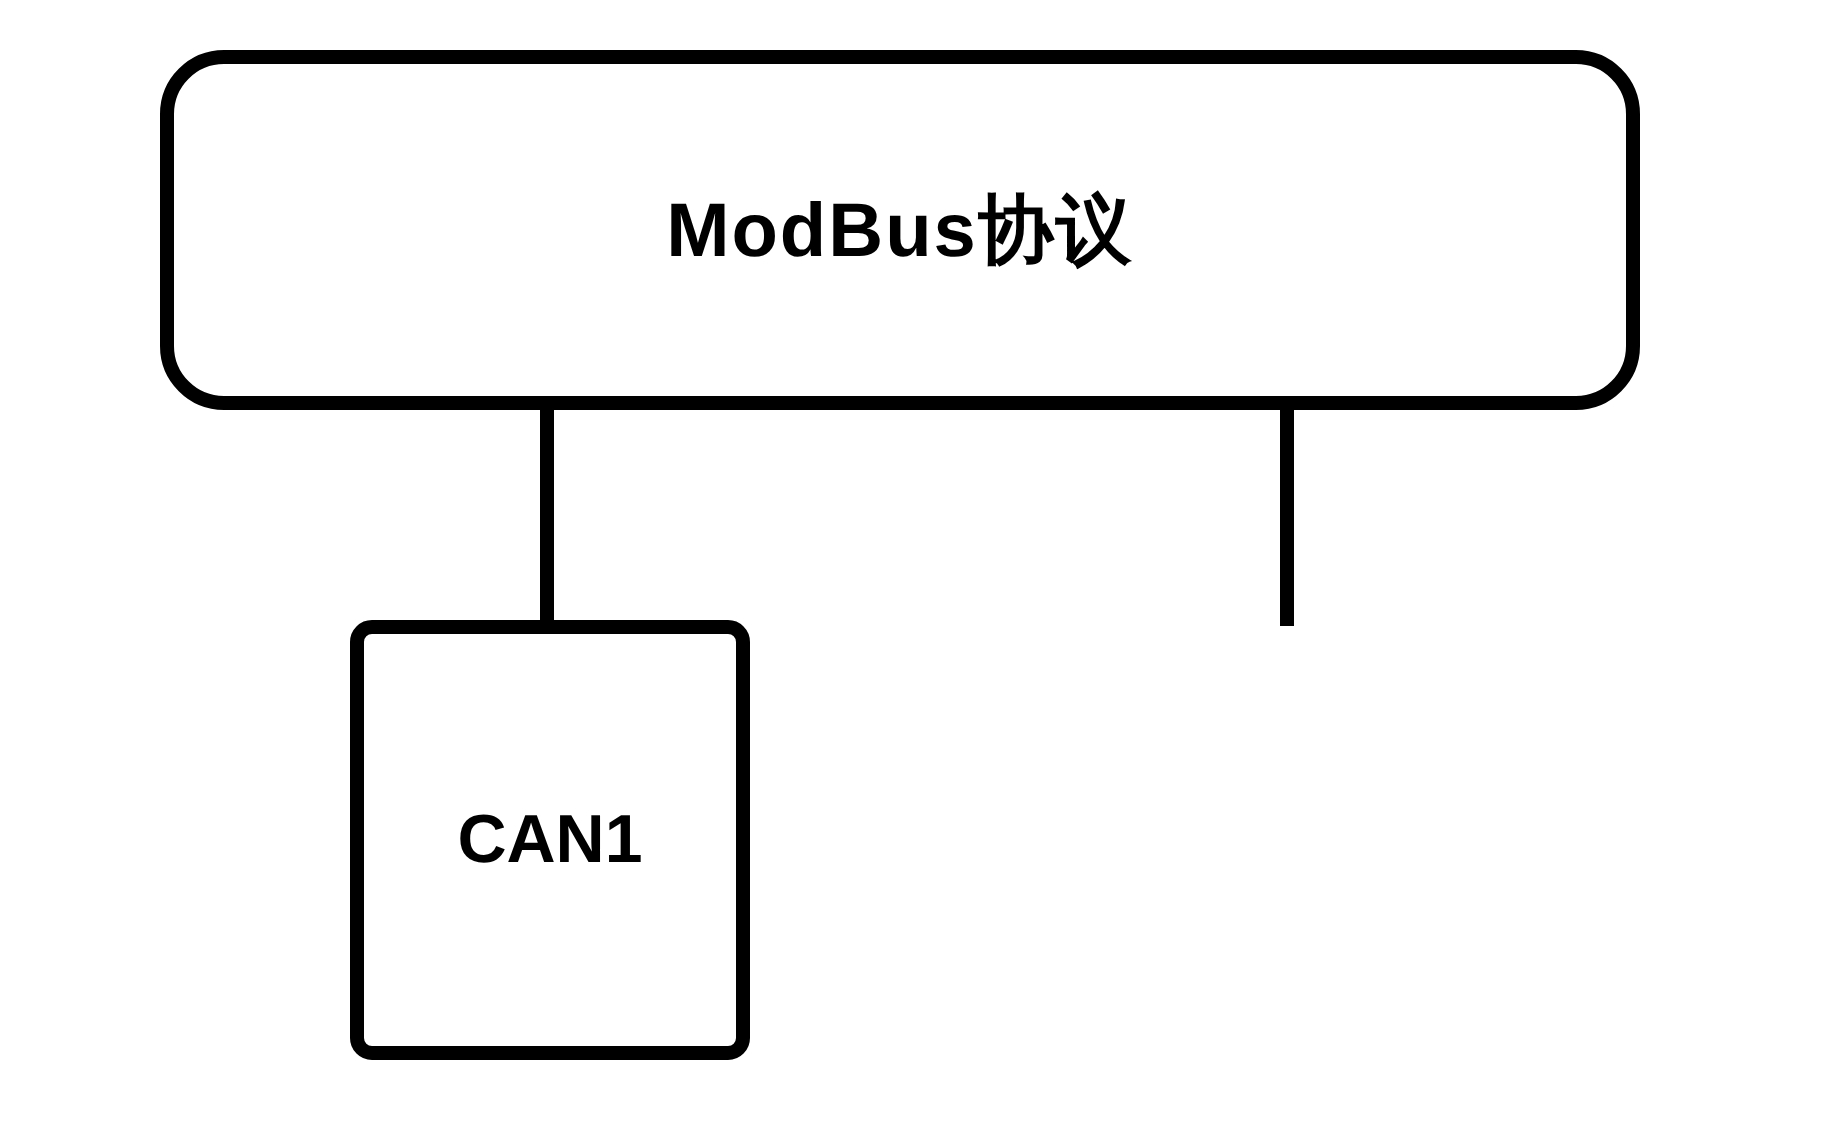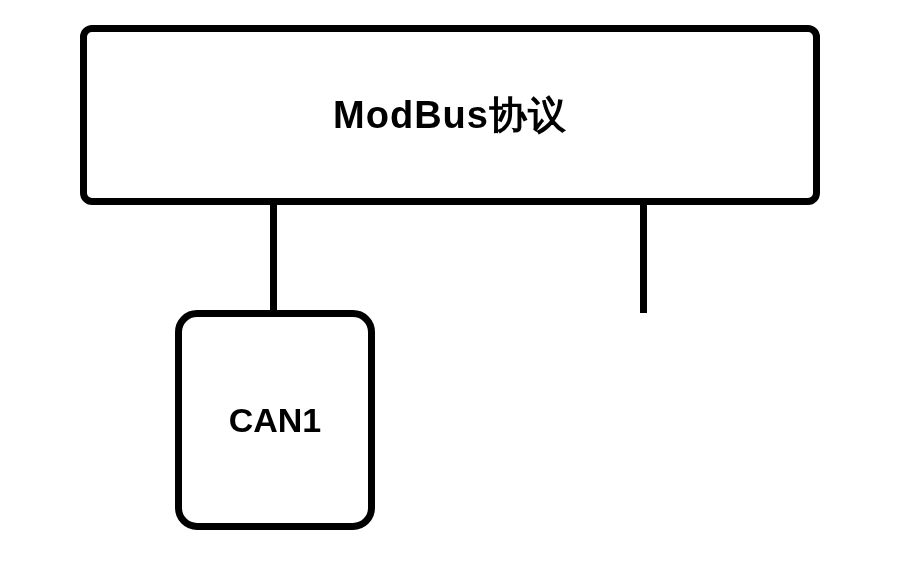--- a/index.html
+++ b/index.html
@@ -19,37 +19,37 @@
       width: 100%;
       height: 100%;
     }
     .top-box {
       position: absolute;
       left: 80px;
       top: 25px;
       width: 740px;
       height: 180px;
       border: 7px solid #000;
-      border-radius: 12px;
+      border-radius: 32px;
       display: flex;
       align-items: center;
       justify-content: center;
     }
     .top-box-label {
       font-size: 38px;
       font-weight: bold;
       color: #000;
       letter-spacing: 1px;
     }
     .bottom-box {
       position: absolute;
       width: 200px;
       height: 220px;
       border: 7px solid #000;
-      border-radius: 22px;
+      border-radius: 11px;
       display: flex;
       align-items: center;
       justify-content: center;
     }
     .bottom-box.left {
       left: 175px;
       top: 310px;
     }
     .bottom-box.right {
       left: 545px;

